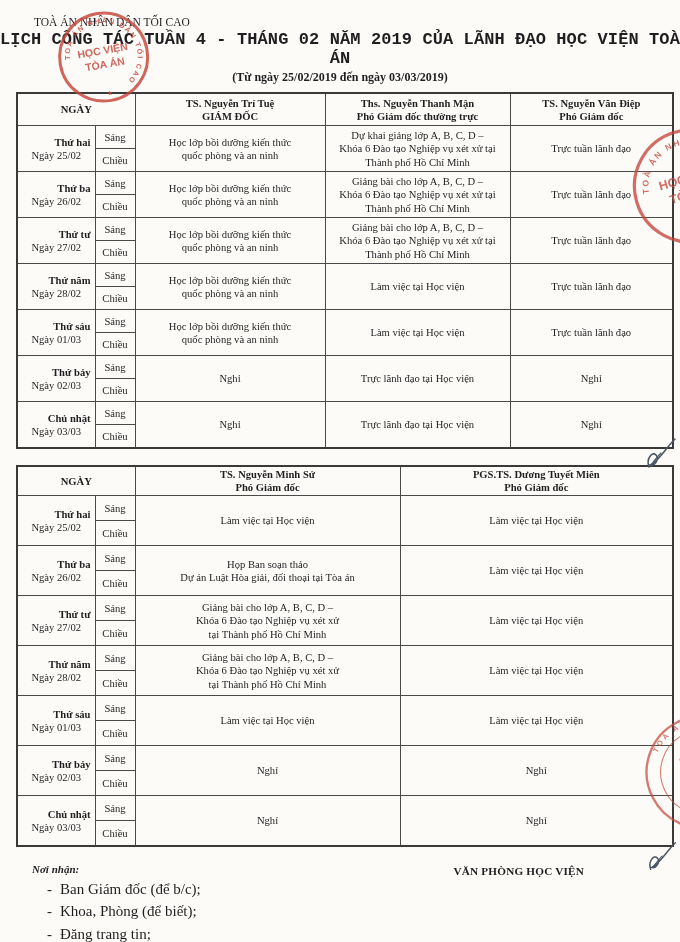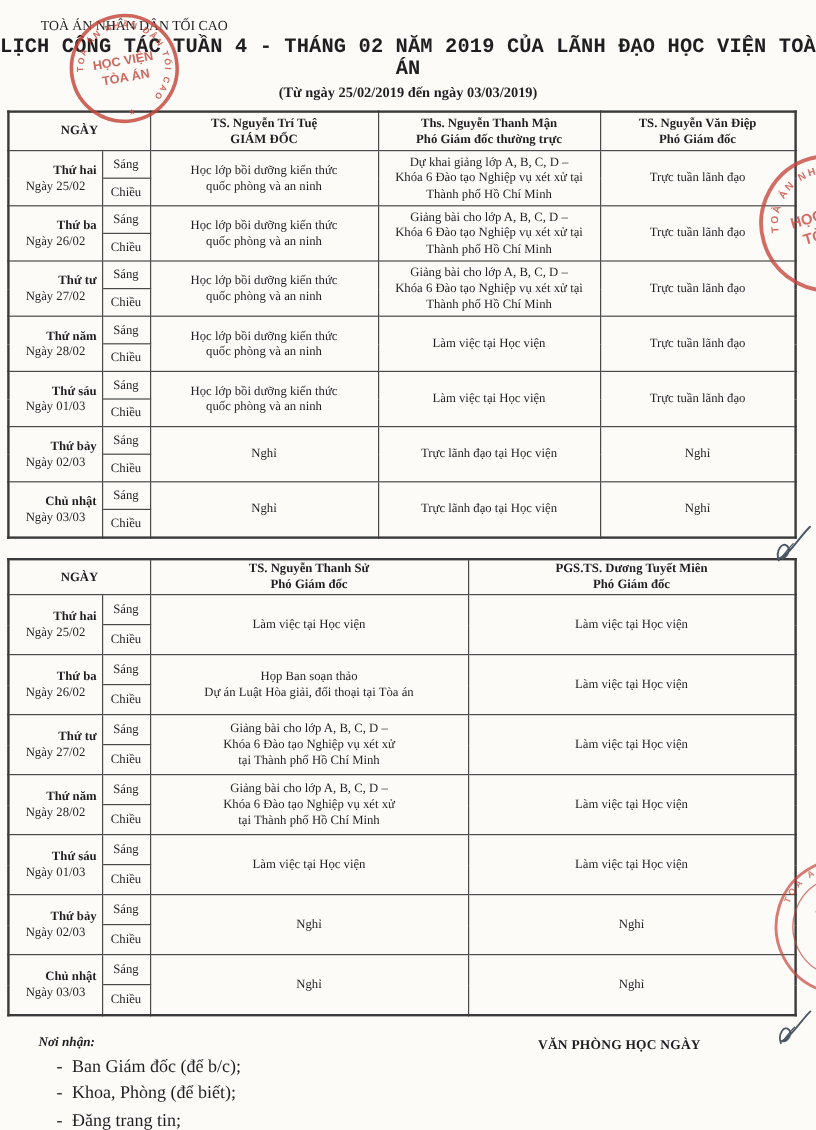--- a/index.html
+++ b/index.html
@@ -7,21 +7,21 @@
   .page{position:relative;width:680px;height:942px;background:#fcfbf8;overflow:hidden;
         font-family:"Liberation Serif","DejaVu Serif",serif;color:#1f1f22;}
 
   
   .org{margin:15px 0 0 34px;font-size:11.5px;line-height:1.3;}
   .org-line2{font-weight:bold;text-decoration:underline;margin-left:20px;margin-top:1px;letter-spacing:.3px;}
   .doc-title{text-align:center;font-weight:bold;font-size:17px;margin-top:0;letter-spacing:.1px;font-family:Liberation Mono, monospace;}
   .doc-subtitle{text-align:center;font-weight:bold;font-size:12px;margin-top:2px;}
 
   
-  table.sched{border-collapse:collapse;table-layout:fixed;width:656px;margin-left:6px;
+  table.sched{border-collapse:collapse;table-layout:fixed;width:656px;margin-left:16px;
               border:2px solid #3a3a3a;}
   #table1{margin-top:7px;}
   #table2{margin-top:16px;}
   .sched th,.sched td{border:1.4px solid #4a4a4a;padding:1px 4px;text-align:center;
               vertical-align:middle;font-size:10.6px;line-height:1.24;overflow:hidden;}
   .sched thead th{font-weight:bold;}
   #table1 thead tr{height:33px;}
   #table2 thead tr{height:30px;}
   #table1 tbody tr{height:23px;}
   #table2 tbody tr{height:25px;}
@@ -195,21 +195,21 @@
     <colgroup>
       <col style="width:78px">
         <col style="width:40px">
         <col style="width:265px">
         <col style="width:273px">
     </colgroup>
   <thead>
         <tr>
           <th colspan="2">NGÀY</th>
           <th>
-            <div class="person-name">TS. Nguyễn Thanh Sử</div>
+            <div class="person-name">TS. Nguyễn Minh Sử</div>
             <div class="person-role">Phó Giám đốc</div>
           </th>
           <th>
             <div class="person-name">PGS.TS. Dương Tuyết Miên</div>
             <div class="person-role">Phó Giám đốc</div>
           </th>
         </tr>
       </thead>
       <tbody>
         <tr>
@@ -307,21 +307,21 @@
   <div class="footer">
     <div>
       <div class="recipients-label">Nơi nhận:</div>
       <ul class="recipients" id="recipients-list">
           <li>Ban Giám đốc (để b/c);</li>
           <li>Khoa, Phòng (để biết);</li>
           <li>Đăng trang tin;</li>
           <li>Lưu VT.</li>
         </ul>
     </div>
-    <div class="office-title">VĂN PHÒNG HỌC NGÀY</div>
+    <div class="office-title">VĂN PHÒNG HỌC VIỆN</div>
   </div>
 
   <div class="stamp stamp-top-left">
     <svg width="98" height="98" viewBox="0 0 98 98">
       <circle cx="49" cy="49" r="44" fill="none" stroke="#c5463b" stroke-width="3"></circle>
       <path id="ring1" d="M 15,49 A 34,34 0 1 1 83,49 A 34,34 0 1 1 15,49" fill="none"></path>
       <text font-size="7.2" font-weight="bold" fill="#c5463b" letter-spacing="1.6">
         <textPath href="#ring1" startOffset="3">TOÀ ÁN NHÂN DÂN TỐI CAO</textPath>
       </text>
       <text x="49" y="46" text-anchor="middle" font-size="10.5" font-weight="bold" fill="#c5463b">HỌC VIỆN</text>

